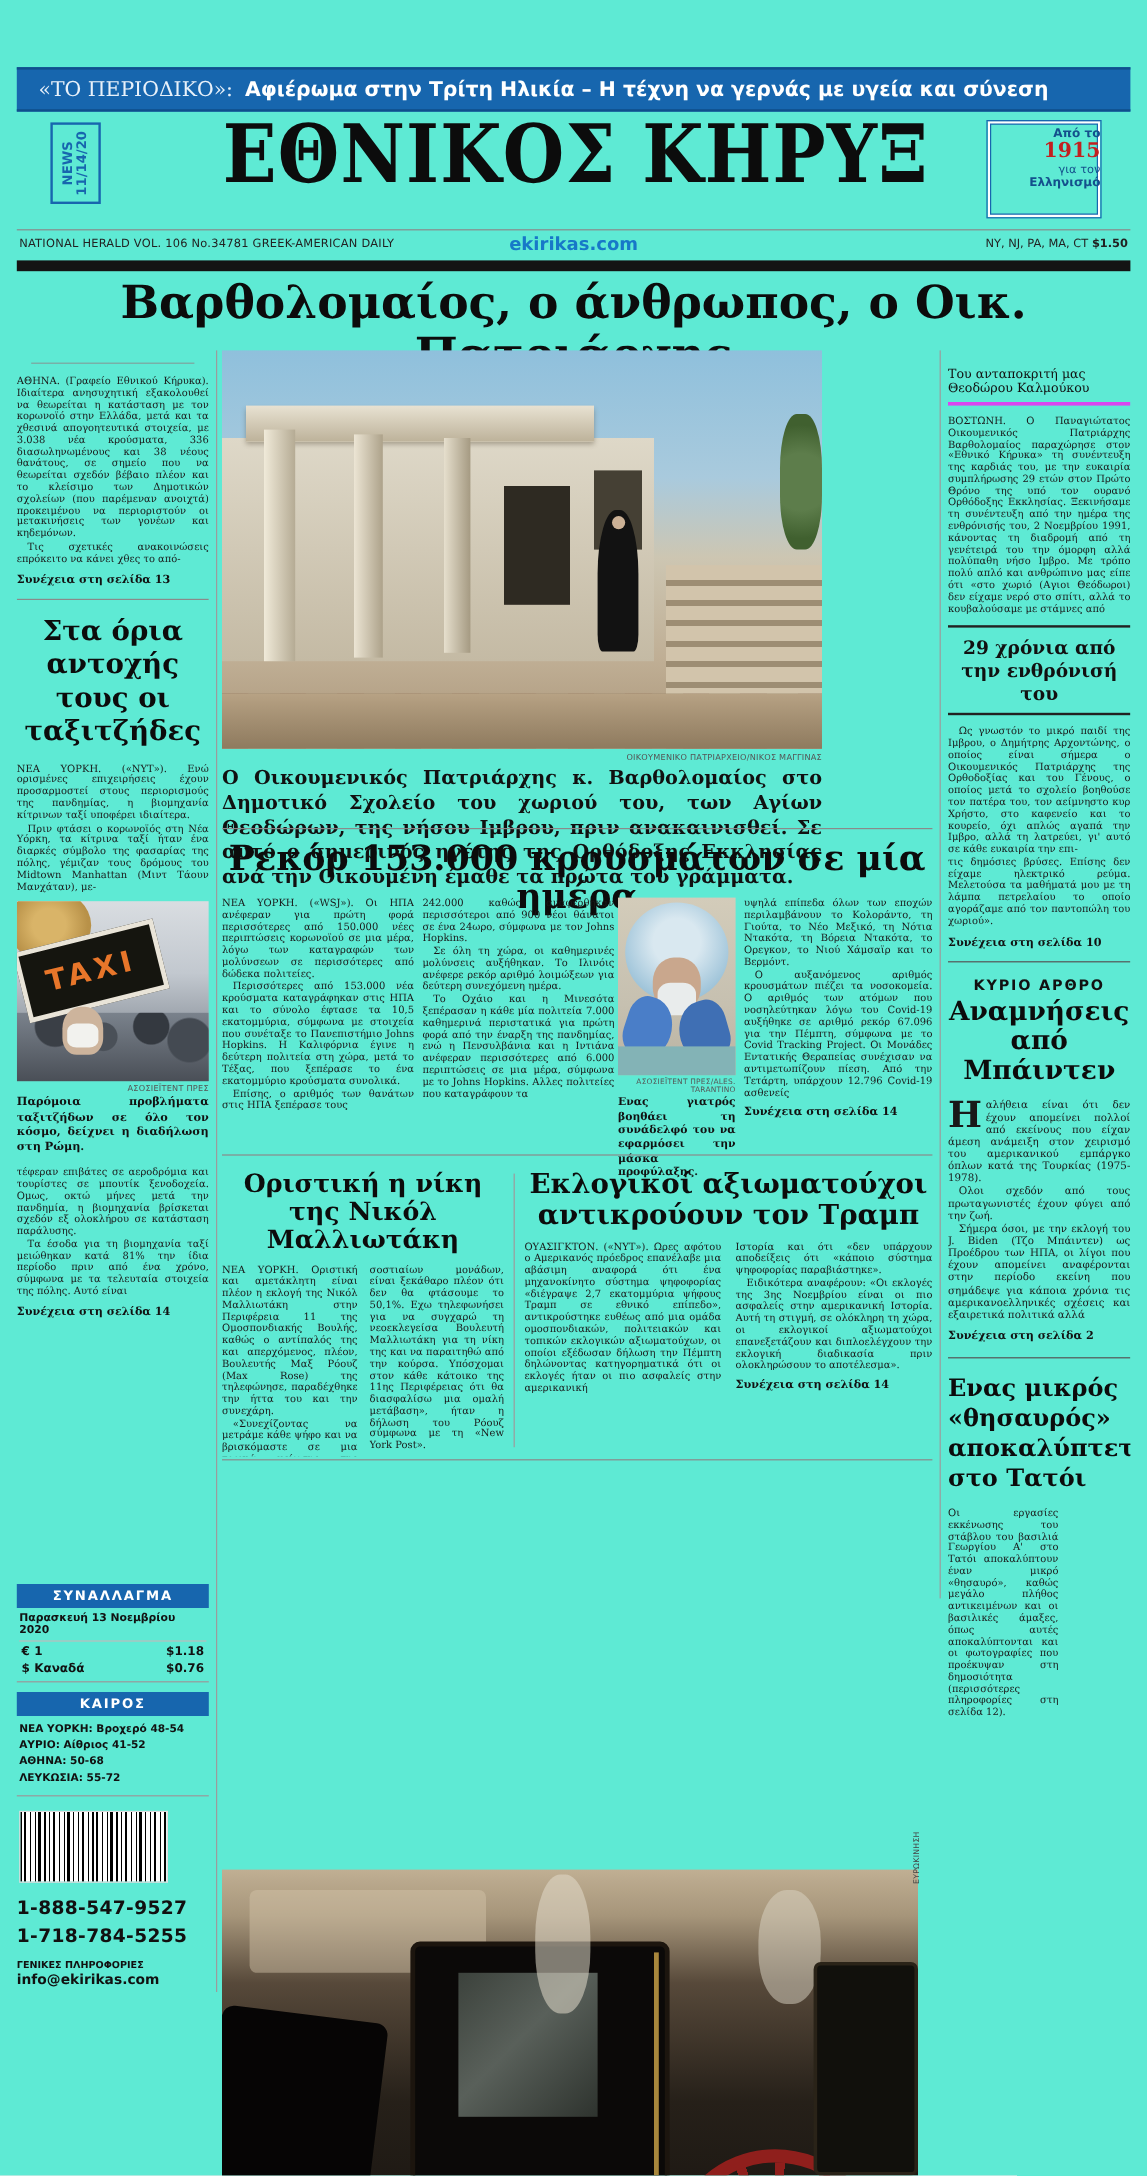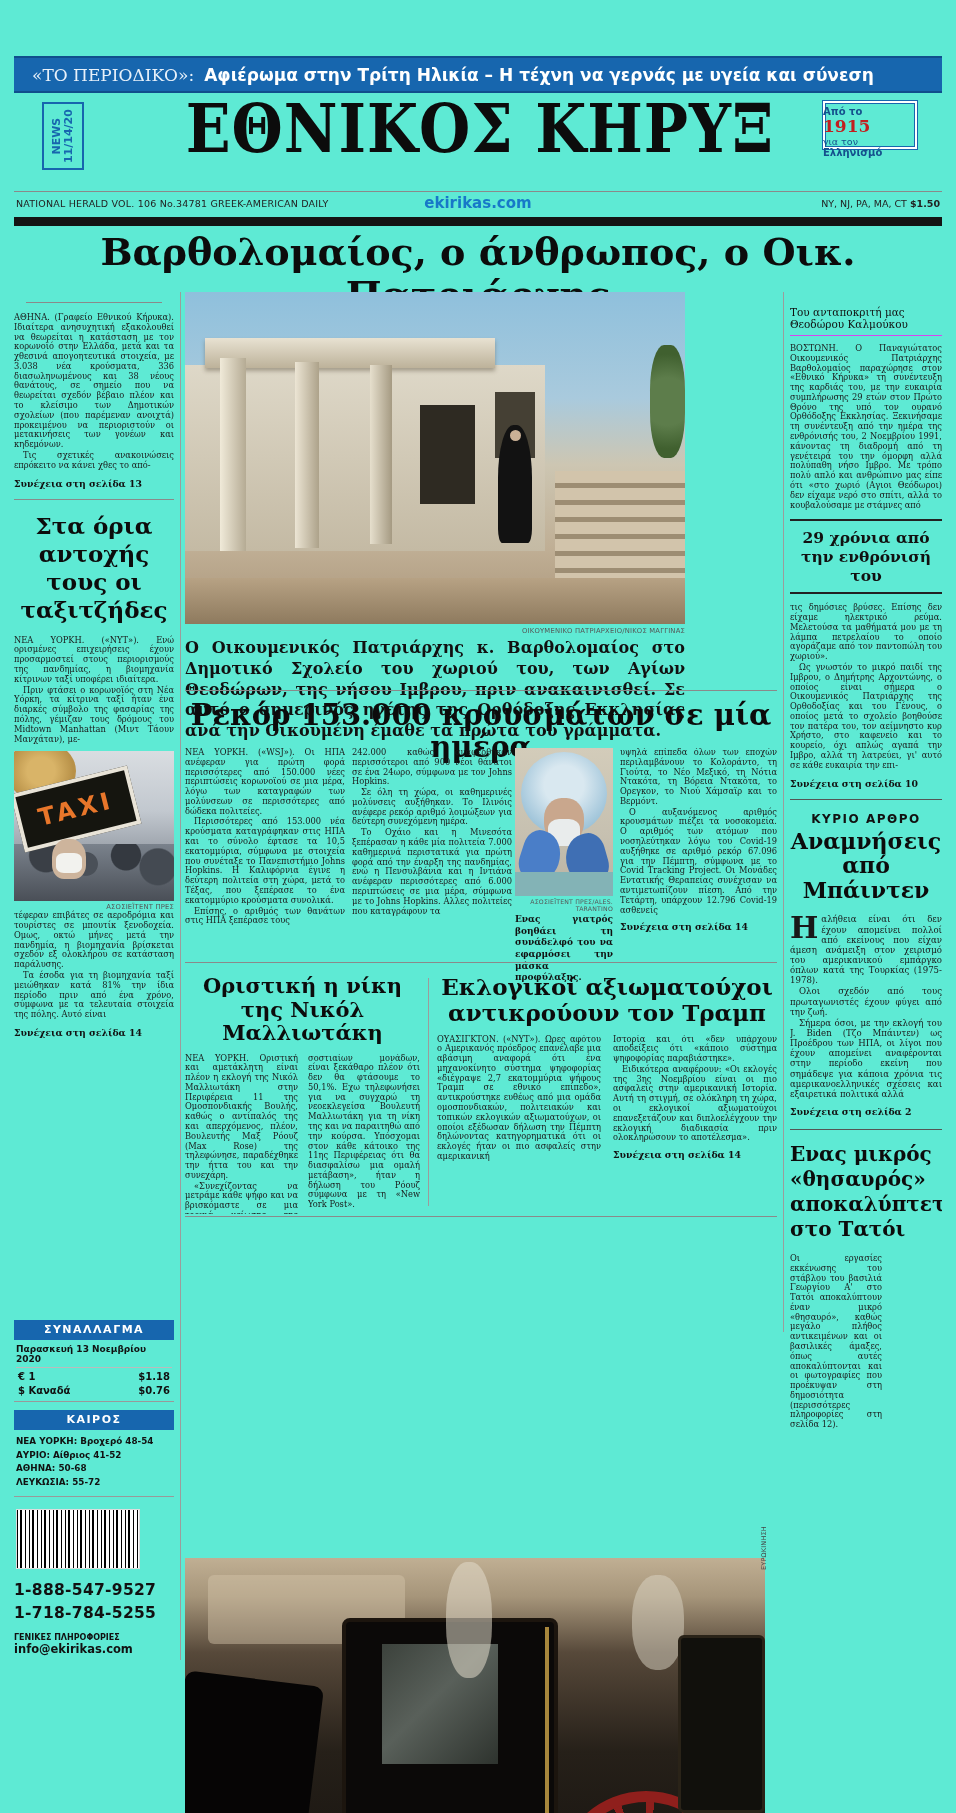--- a/index.html
+++ b/index.html
@@ -34,21 +34,21 @@
 
   <div class="abs" style="left:42px;top:102px;width:38px;height:64px;border:2px solid #1766ae;display:flex;align-items:center;justify-content:center;">
     <div class="sans" style="transform:rotate(-90deg);white-space:nowrap;color:#1766ae;font-weight:bold;font-size:11px;line-height:1.1;text-align:center;">
       <span>NEWS</span><br>
       <span>11/14/20</span>
     </div>
   </div>
 
   <div class="abs headline serif" style="left:150px;top:92px;width:660px;font-size:60px;letter-spacing:1px;transform:scale(.98,1.12);transform-origin:center top;">ΕΘΝΙΚΟΣ ΚΗΡΥΞ</div>
 
-  <div class="abs" style="left:822px;top:100px;width:96px;height:50px;border:1px solid #1766ae;box-shadow:inset 0 0 0 2px #fff,inset 0 0 0 3px #1766ae;text-align:left;padding-top:5px;box-sizing:border-box;">
+  <div class="abs" style="left:822px;top:100px;width:96px;height:82px;border:1px solid #1766ae;box-shadow:inset 0 0 0 2px #fff,inset 0 0 0 3px #1766ae;text-align:right;padding-top:5px;box-sizing:border-box;">
     <div class="sans" style="color:#14508c;font-size:10px;font-weight:bold;">Από το</div>
     <div class="serif" style="color:#c21f1f;font-size:17px;font-weight:bold;line-height:1.1;">1915</div>
     <div class="sans" style="color:#14508c;font-size:9.5px;">για τον</div>
     <div class="sans" style="color:#14508c;font-size:10px;font-weight:bold;">Ελληνισμό</div>
   </div>
 
 
   <div class="abs hr" style="left:14px;top:191px;width:928px;"></div>
 
   <div class="abs sans" style="left:16px;top:198px;font-size:9.5px;letter-spacing:.2px;color:#222;">NATIONAL HERALD VOL. 106 No.34781 GREEK-AMERICAN DAILY</div>
@@ -82,20 +82,21 @@
     <div class="photo" style="width:160px;height:150px;margin-top:7px;background:linear-gradient(180deg,#d9dde1 0%,#c2c8cf 40%,#8e959e 75%,#5f656d 100%);">
       <div class="abs" style="left:0;bottom:0;width:100%;height:38%;background:radial-gradient(circle at 20% 20%,#3a3f46 12%,transparent 13%),radial-gradient(circle at 45% 35%,#4a5058 12%,transparent 13%),radial-gradient(circle at 70% 20%,#343940 12%,transparent 13%),radial-gradient(circle at 90% 40%,#444a52 12%,transparent 13%),linear-gradient(180deg,#7a828c,#4a4f57);"></div>
       <div class="abs" style="left:-8px;top:-10px;width:70px;height:60px;background:radial-gradient(circle,#d9b468 30%,#b89148 70%);border-radius:50%;"></div>
       <div class="abs" style="left:2px;top:28px;width:112px;height:52px;background:#15150f;border:4px solid #e9e4d8;transform:rotate(-14deg);display:flex;align-items:center;justify-content:center;">
         <span class="sans" style="color:#e8762a;font-weight:bold;font-size:24px;letter-spacing:4px;">TAXI</span>
       </div>
       <div class="abs" style="left:38px;top:88px;width:34px;height:40px;background:#cdb49c;border-radius:45% 45% 35% 35%;"></div>
       <div class="abs" style="left:42px;top:102px;width:26px;height:20px;background:#f2f2ee;border-radius:30%;"></div>
     </div>
     <div class="credit" style="margin-top:2px;">ΑΣΟΣΙΕΪΤΕΝΤ ΠΡΕΣ</div>
+    <div class="cap" style="margin:2px 0 10px;">Παρόμοια προβλήματα ταξιτζήδων σε όλο τον κόσμο, δείχνει η διαδήλωση στη Ρώμη.</div>
 
     <div class="bt">
       <div class="p">τέφεραν επιβάτες σε αεροδρόμια και τουρίστες σε μπουτίκ ξενοδοχεία. Ομως, οκτώ μήνες μετά την πανδημία, η βιομηχανία βρίσκεται σχεδόν εξ ολοκλήρου σε κατάσταση παράλυσης.</div>
       <div class="p ind">Τα έσοδα για τη βιομηχανία ταξί μειώθηκαν κατά 81% την ίδια περίοδο πριν από ένα χρόνο, σύμφωνα με τα τελευταία στοιχεία της πόλης. Αυτό είναι</div>
     </div>
     <div class="cont">Συνέχεια στη σελίδα 14</div>
   </div>
 
   <div class="abs photo" style="left:185px;top:292px;width:500px;height:332px;background:linear-gradient(180deg,#8fc0dc 0%,#a9cadd 32%,#cdc6b2 52%,#bfae94 78%,#a99478 100%);">
     <div class="abs" style="left:0;top:22%;width:72%;height:56%;background:linear-gradient(180deg,#ded8c8,#c4baa4);"></div>
@@ -196,34 +197,34 @@
     <div class="abs" style="left:77%;top:4%;width:9%;height:22%;background:rgba(220,214,198,.5);border-radius:45%;"></div>
     <div class="abs" style="left:-2%;top:28%;width:24%;height:48%;background:#060505;border-radius:10px;transform:rotate(7deg);"></div>
 
     <div class="abs" style="right:5%;bottom:4%;width:158px;height:158px;border-radius:50%;border:11px solid #8f1f1c;background:repeating-conic-gradient(#8f1f1c 0 6deg,transparent 6deg 28deg);"></div>
     <div class="abs" style="right:5%;bottom:4%;width:158px;height:158px;border-radius:50%;background:radial-gradient(circle,#5a1410 0 14px,transparent 15px);"></div>
     <div class="abs" style="right:0;top:18%;width:14%;height:40%;background:#11100c;border:3px solid #2a2318;border-radius:6px;"></div>
   </div>
   <div class="abs credit" style="left:760px;top:1570px;transform:rotate(-90deg);transform-origin:left top;font-size:6.5px;color:#444;">ΕΥΡΩΚΙΝΗΣΗ</div>
 
   <div class="abs flow" style="left:790px;top:306px;width:152px;height:1384px;">
-    <div style="border-bottom:1px solid #d946ef;padding-bottom:5px;margin-bottom:8px;">
+    <div style="border-bottom:3px solid #d946ef;padding-bottom:5px;margin-bottom:8px;">
       <div class="serif" style="font-size:10.5px;">Του ανταποκριτή μας</div>
       <div class="serif" style="font-size:10.5px;font-weight:normal;">Θεοδώρου Καλμούκου</div>
     </div>
     <div class="bt">
       <div class="p">ΒΟΣΤΩΝΗ. Ο Παναγιώτατος Οικουμενικός Πατριάρχης Βαρθολομαίος παραχώρησε στον «Εθνικό Κήρυκα» τη συνέντευξη της καρδιάς του, με την ευκαιρία συμπλήρωσης 29 ετών στον Πρώτο Θρόνο της υπό τον ουρανό Ορθόδοξης Εκκλησίας. Ξεκινήσαμε τη συνέντευξη από την ημέρα της ενθρόνισής του, 2 Νοεμβρίου 1991, κάνοντας τη διαδρομή από τη γενέτειρά του την όμορφη αλλά πολύπαθη νήσο Ιμβρο. Με τρόπο πολύ απλό και ανθρώπινο μας είπε ότι «στο χωριό (Αγιοι Θεόδωροι) δεν είχαμε νερό στο σπίτι, αλλά το κουβαλούσαμε με στάμνες από</div>
     </div>
     <div style="border-top:2px solid #222;border-bottom:2px solid #222;margin:9px 0;padding:7px 0;text-align:center;">
       <div class="serif" style="font-size:15.5px;font-weight:bold;">29 χρόνια από</div>
       <div class="serif" style="font-size:15.5px;font-weight:bold;">την ενθρόνισή του</div>
     </div>
     <div class="bt">
+      <div class="p ind">Ως γνωστόν το μικρό παιδί της Ιμβρου, ο Δημήτρης Αρχοντώνης, ο οποίος είναι σήμερα ο Οικουμενικός Πατριάρχης της Ορθοδοξίας και του Γένους, ο οποίος μετά το σχολείο βοηθούσε τον πατέρα του, τον αείμνηστο κυρ Χρήστο, στο καφενείο και το κουρείο, όχι απλώς αγαπά την Ιμβρο, αλλά τη λατρεύει, γι' αυτό σε κάθε ευκαιρία την επι-</div>
       <div class="p">τις δημόσιες βρύσες. Επίσης δεν είχαμε ηλεκτρικό ρεύμα. Μελετούσα τα μαθήματά μου με τη λάμπα πετρελαίου το οποίο αγοράζαμε από τον παντοπώλη του χωριού».</div>
-      <div class="p ind">Ως γνωστόν το μικρό παιδί της Ιμβρου, ο Δημήτρης Αρχοντώνης, ο οποίος είναι σήμερα ο Οικουμενικός Πατριάρχης της Ορθοδοξίας και του Γένους, ο οποίος μετά το σχολείο βοηθούσε τον πατέρα του, τον αείμνηστο κυρ Χρήστο, στο καφενείο και το κουρείο, όχι απλώς αγαπά την Ιμβρο, αλλά τη λατρεύει, γι' αυτό σε κάθε ευκαιρία την επι-</div>
     </div>
     <div class="cont">Συνέχεια στη σελίδα 10</div>
     <div class="hr" style="margin:10px 0 12px;background:#555;"></div>
 
     <div class="sans" style="text-align:center;font-weight:bold;font-size:12px;letter-spacing:1.5px;margin-bottom:3px;">ΚΥΡΙΟ ΑΡΘΡΟ</div>
     <div class="headline serif" style="font-size:22px;margin-bottom:12px;">
       <span>Αναμνήσεις</span><br>
       <span>από Μπάιντεν</span>
     </div>
     <div class="bt" style="font-size:8.6px;">

